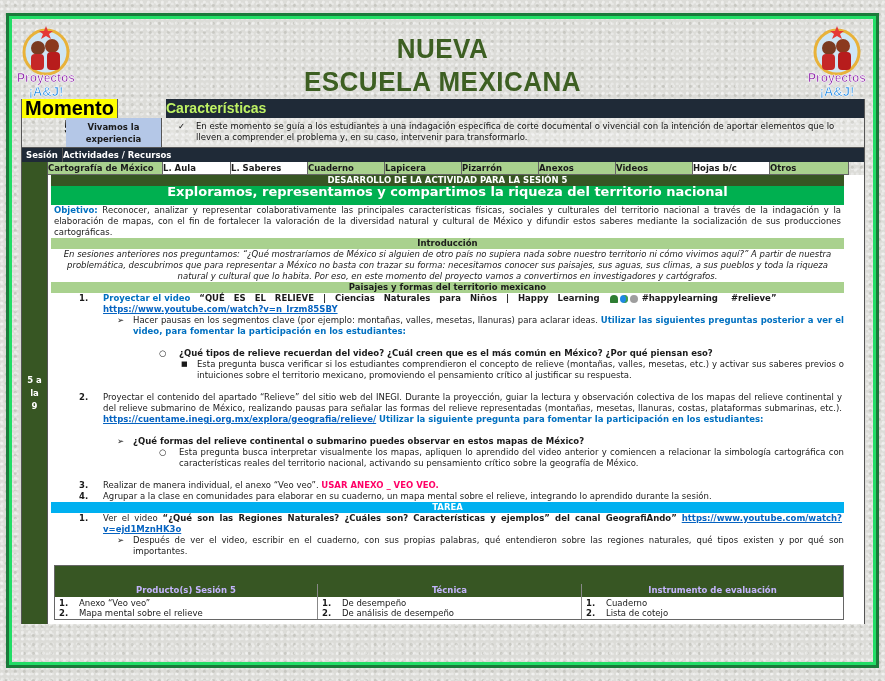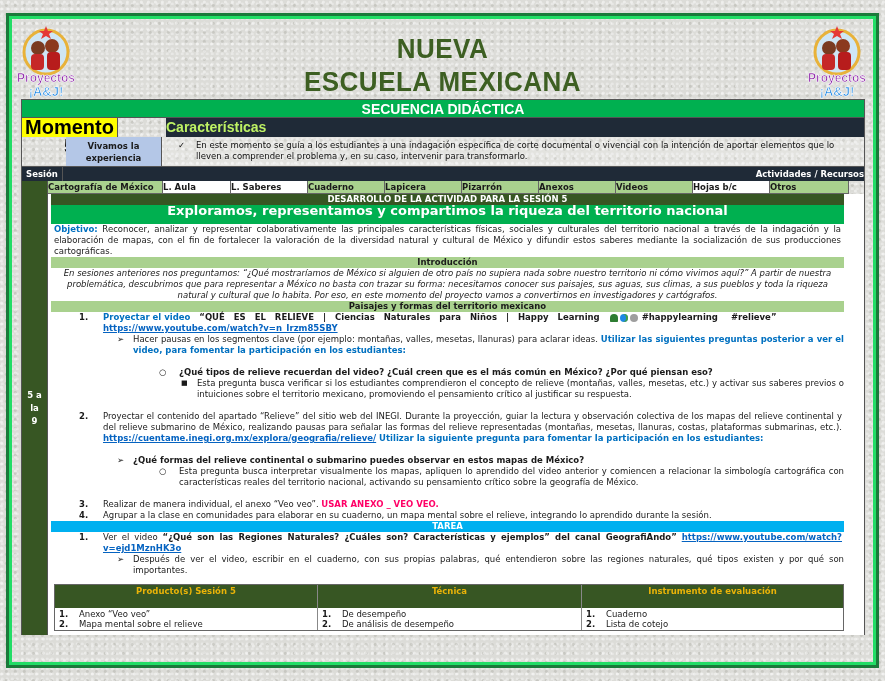--- a/index.html
+++ b/index.html
@@ -58,21 +58,21 @@
     display: flex; align-items: center; justify-content: center; line-height: 12px;
     border-right: 1px solid #555; color: #1a1a1a;
   }
   .viv-text {
     flex: 1; background: rgba(255,255,255,0.2); font-size: 8.5px; line-height: 11px; padding: 3px 6px 0 34px;
     position: relative; color: #111;
   }
   .viv-text .check { position: absolute; left: 16px; top: 3px; }
   .row-actividades { display: flex; height: 14px; background: #1f2a37; color: #fff; border-left:1px solid #555; border-right:1px solid #555;}
   .act-sesion { width: 41px; font-size: 8.5px; font-weight: bold; text-align: center; line-height: 14px; border-right: 1px solid #555; }
-  .act-title { flex: 1; font-size: 8.5px; font-weight: bold; text-align: right; line-height: 14px; }
+  .act-title { flex: 1; font-size: 8.5px; font-weight: bold; text-align: left; line-height: 14px; }
 
   .main { display: flex; border-left: 1px solid #555; border-right:1px solid #555; }
   .sesion-col {
     width: 41px; background: #375623; color: #fff; font-size: 8.5px; font-weight: bold;
     display: flex; align-items: center; justify-content: center; text-align: center; line-height: 13px;
     border-right: 1px solid #555;
   }
   .content { flex: 1; position: relative; }
   .res-row { display: flex; height: 13px; }
   .res-row div {
@@ -97,21 +97,21 @@
   .item .num { position: absolute; left: 28px; font-weight: bold; }
   .sub { position: relative; padding-left: 82px; text-align: justify; }
   .sub .mk { position: absolute; left: 66px; }
   .subq { position: relative; padding-left: 128px; font-weight: bold; }
   .subq .mk { position: absolute; left: 108px; font-weight: normal; }
   .subsub { position: relative; padding-left: 146px; text-align: justify; }
   .subsub .mk { position: absolute; left: 130px; font-size: 7px; }
   .gap { height: 11px; }
 
   .eval { margin: 8px 0 0 0; width: 790px; margin-left: 3px; border: 1px solid #666; }
-  .eval-head { display: flex; background: #375623; color: #eab308; height: 23px; }
+  .eval-head { display: flex; background: #375623; color: #c4b5fd; height: 31px; align-items: flex-end; }
   .eval-head div { font-size: 8.5px; font-weight: bold; text-align: center; line-height: 13px; border-right: 1px solid #888; }
   .eval-body { display: flex; background: #fff; }
   .eval-body > div { border-right: 1px solid #888; padding: 1px 0 1px 4px; }
   .eval-li { font-size: 8.5px; line-height: 10px; position: relative; padding-left: 20px; color:#1a1a1a; }
   .eval-li b { position: absolute; left: 0; }
   .emoji { display: inline-block; width: 8px; height: 8px; border-radius: 50%; vertical-align: middle; margin: 0 1px; }
 </style>
 </head>
 <body>
 
@@ -137,21 +137,20 @@
   <rect x="33" y="30" width="13" height="18" rx="4" fill="#b71c1c"></rect>
   <polygon points="32,4 34,9 39,9 35,12 37,17 32,14 27,17 29,12 25,9 30,9" fill="#e53935"></polygon>
   <text x="32" y="60" text-anchor="middle" font-family="Liberation Sans, sans-serif" font-weight="bold" font-size="12" fill="#8e24aa" stroke="#fff" stroke-width="0.6">Proyectos</text>
   <text x="32" y="74" text-anchor="middle" font-family="Liberation Sans, sans-serif" font-weight="bold" font-size="13" fill="#1e88e5" stroke="#fff" stroke-width="0.6">¡A&amp;J!</text>
 </svg>
 
 <div class="title l1">NUEVA</div>
 <div class="title l2">ESCUELA MEXICANA</div>
 
 <div class="sheet">
-  <div class="band-seq">SECUENCIA DIDÁCTICA</div>
 
   <div class="row-momento">
     <div class="momento-label">Momento 5</div>
     <div class="momento-title">Características</div>
   </div>
 
   <div class="row-viv">
     <div class="viv-label">
       <span><span>Vivamos la</span><br><span>experiencia</span></span>
     </div>

